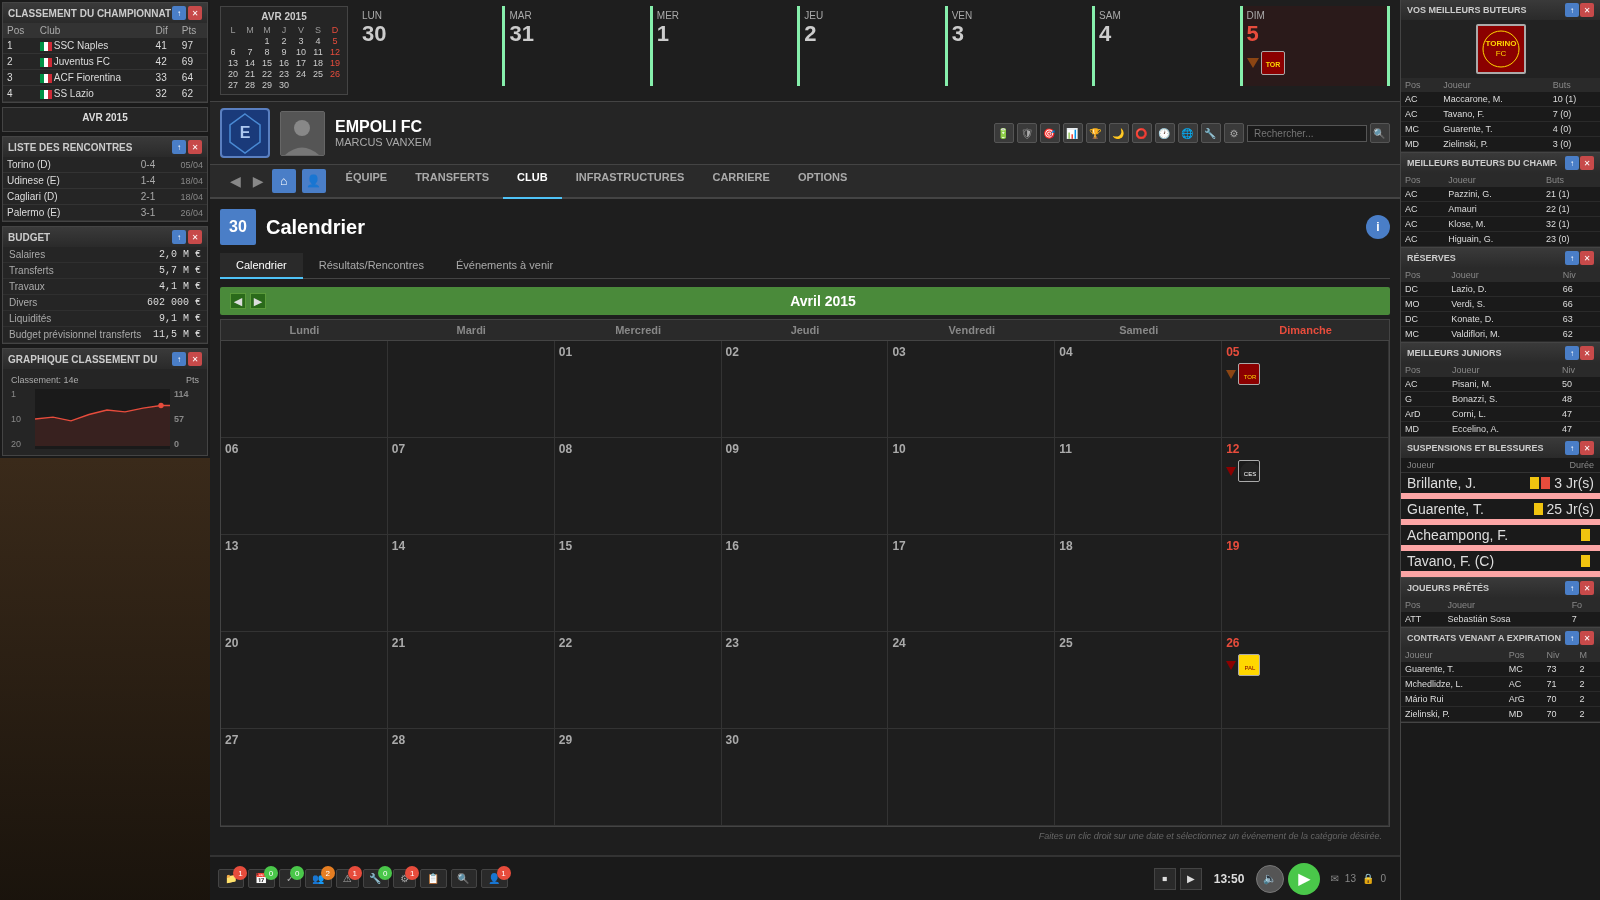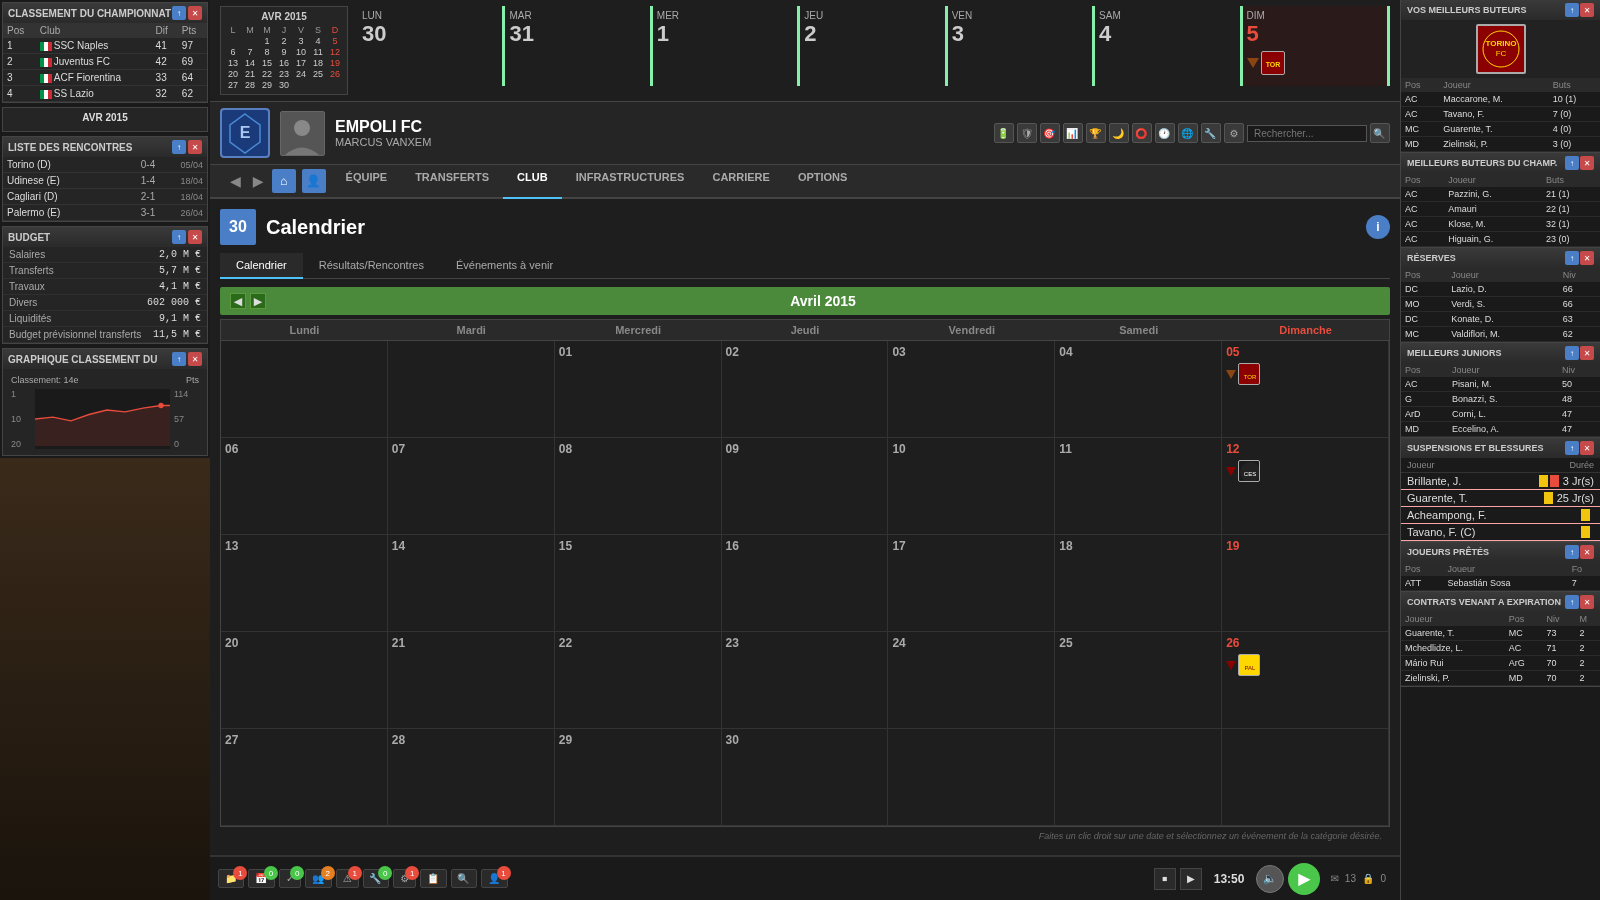--- a/index.html
+++ b/index.html
@@ -538,22 +538,22 @@
 
     .rs-header-controls {
       display: flex;
       gap: 1px;
     }
 
     .suspension-row {
       display: flex;
       justify-content: space-between;
       padding: 2px 6px;
-      font-size: 11px;
-      border-bottom: 1px solid #fca5a5;
+      font-size: 14px;
+      border-bottom: 6px solid #fca5a5;
       align-items: center;
     }
 
     
     .bottom-toolbar {
       background: #1a1a1a;
       border-top: 2px solid #333;
       padding: 4px 8px;
       display: flex;
       align-items: center;
@@ -750,21 +750,21 @@
             <span>10</span>
             <span>20</span>
           </div>
           <div class="graph-area" style="flex:1; height:60px;">
             <svg width="100%" height="60" viewBox="0 0 150 60">
               <polyline class="graph-fill" points="0,30 20,28 40,32 60,25 80,20 100,22 120,18 140,15 150,15 150,60 0,60" style="fill:rgba(231,76,60,0.15);"></polyline>
               <polyline class="graph-line" points="0,30 20,28 40,32 60,25 80,20 100,22 120,18 140,15 150,15"></polyline>
               <circle cx="140" cy="15" r="3" fill="#e74c3c"></circle>
             </svg>
           </div>
-          <div style="display:flex; flex-direction:column; justify-content:space-between; font-size:9px; color:#888; width:25px; height:60px;">
+          <div style="display:flex; flex-direction:column; justify-content:space-between; font-size:9px; color:#888; width:25px; height:60px;font-weight:bold;">
             <span>114</span>
             <span>57</span>
             <span>0</span>
           </div>
         </div>
       </div>
     </div>
 
     <div class="bottom-decor">
       <div style="width:100%; height:100%; background: linear-gradient(to bottom, #3a2a1a 0%, #1a1209 100%); opacity:0.8;"></div>

